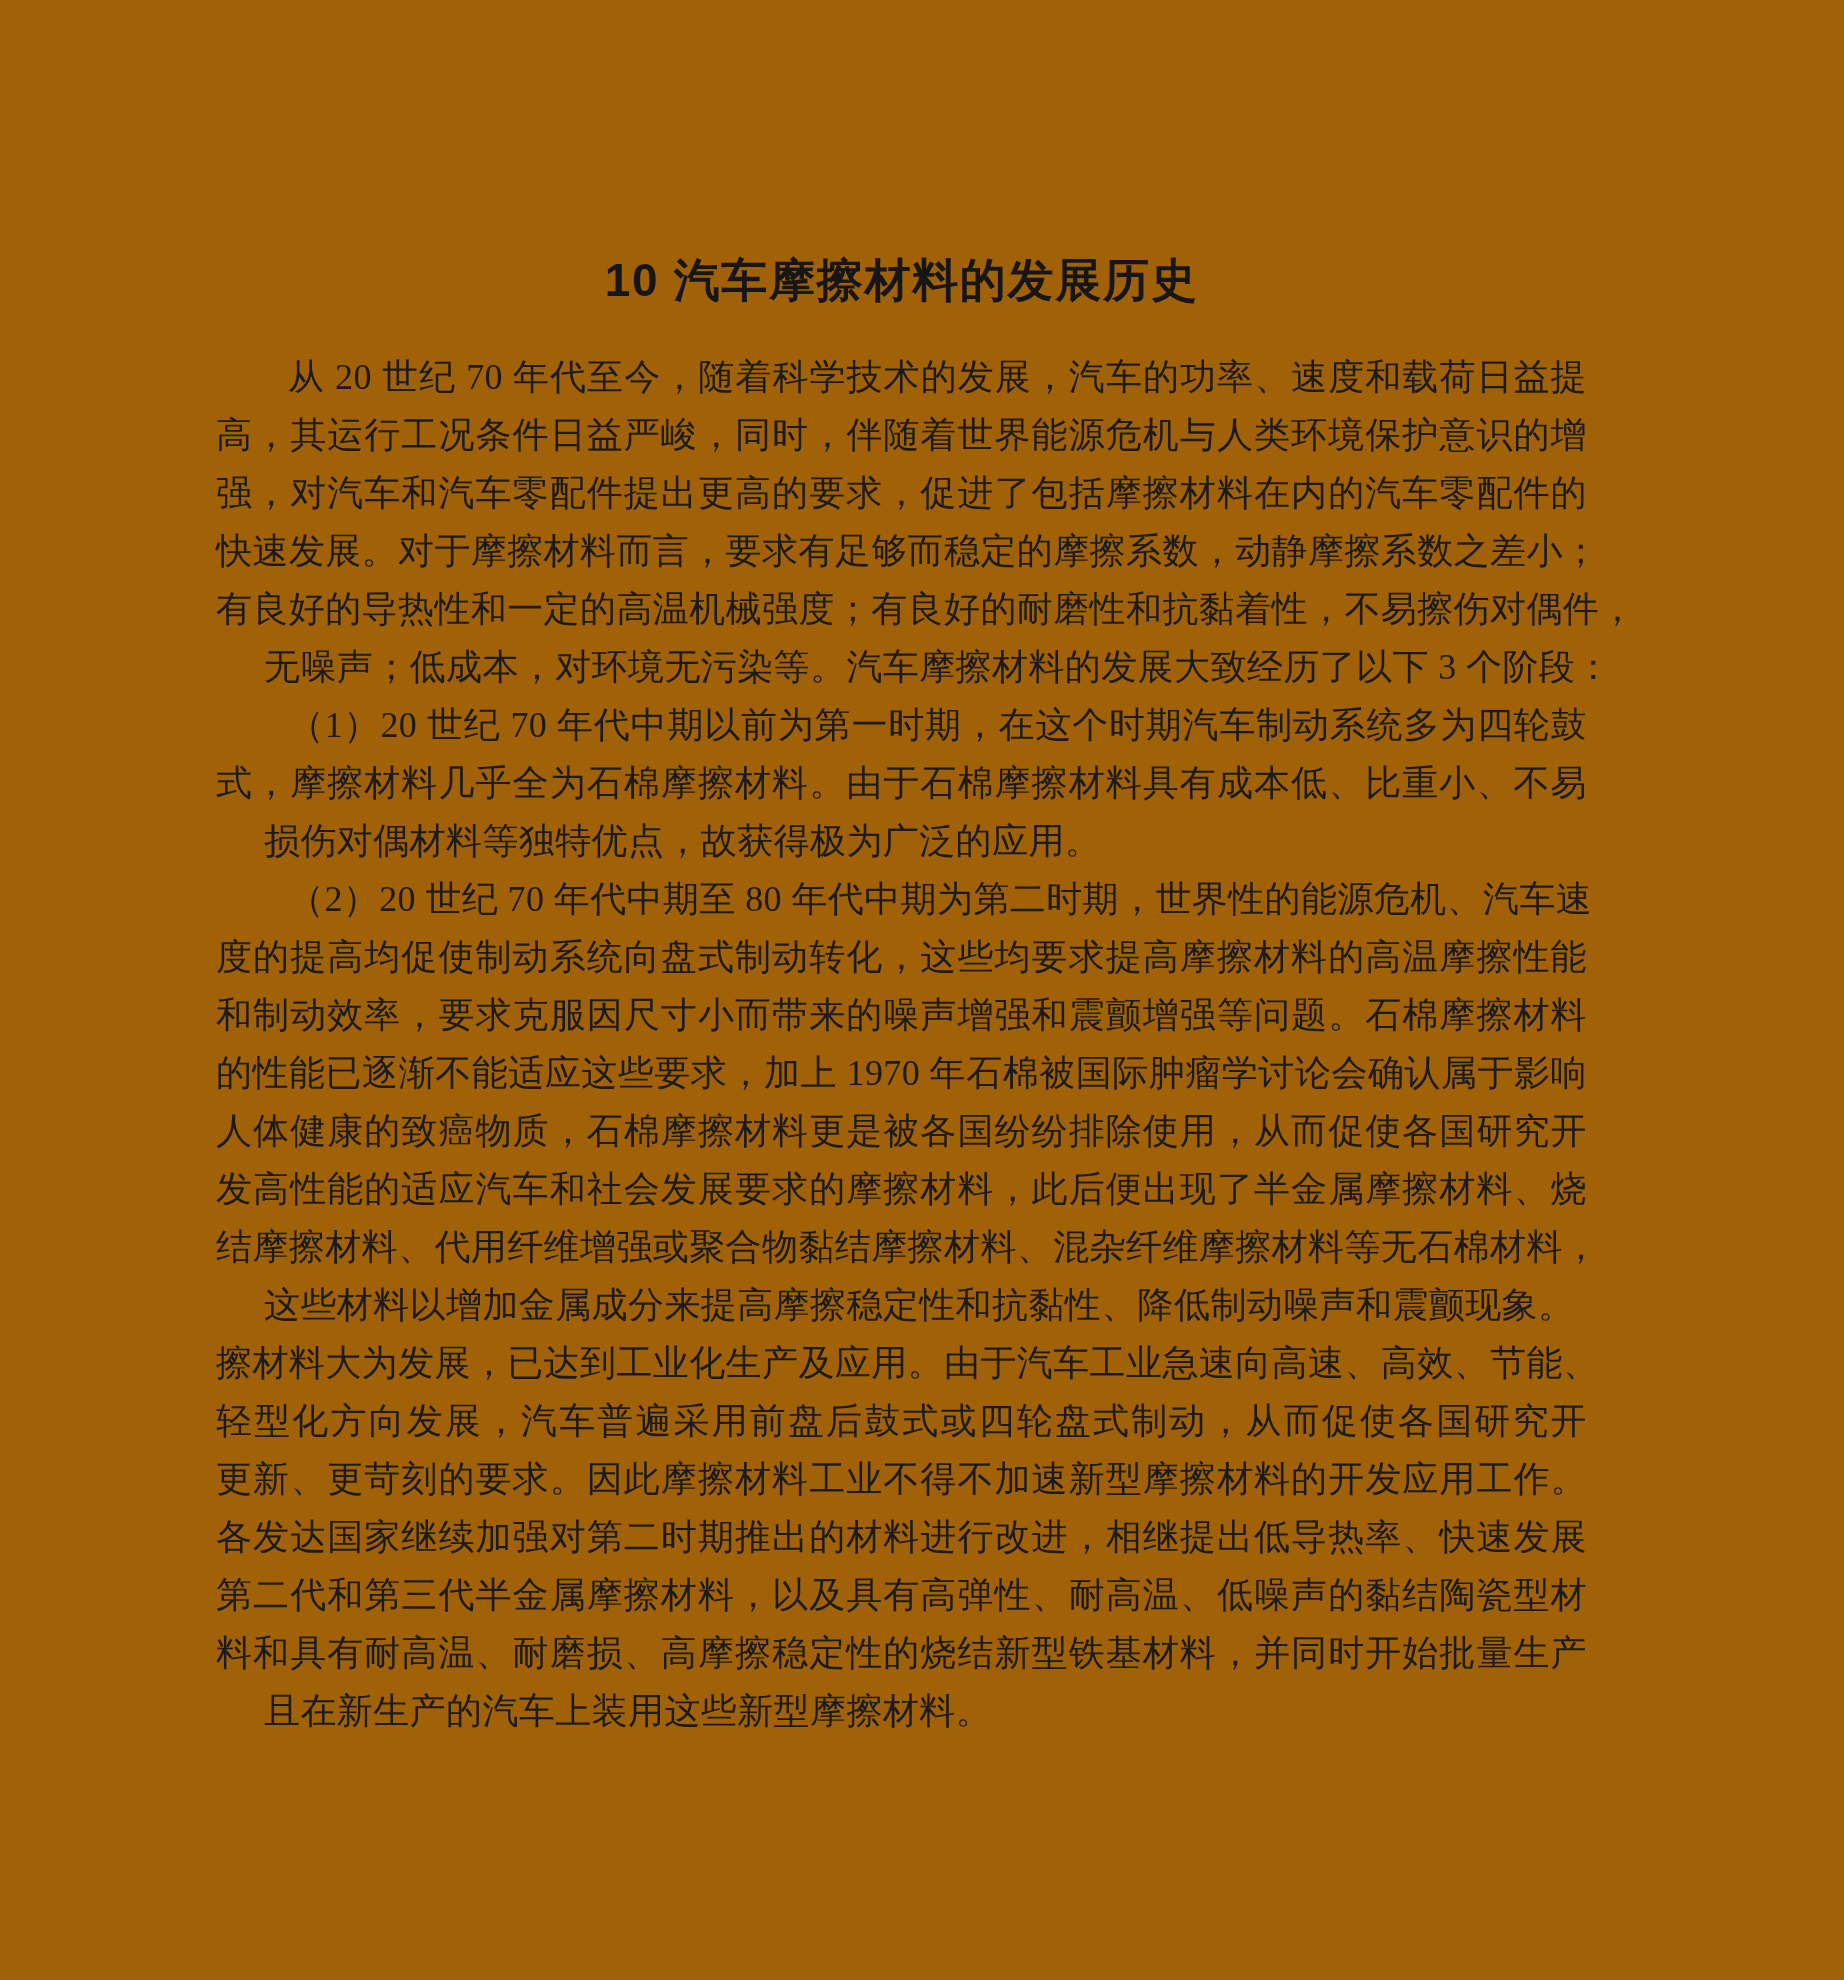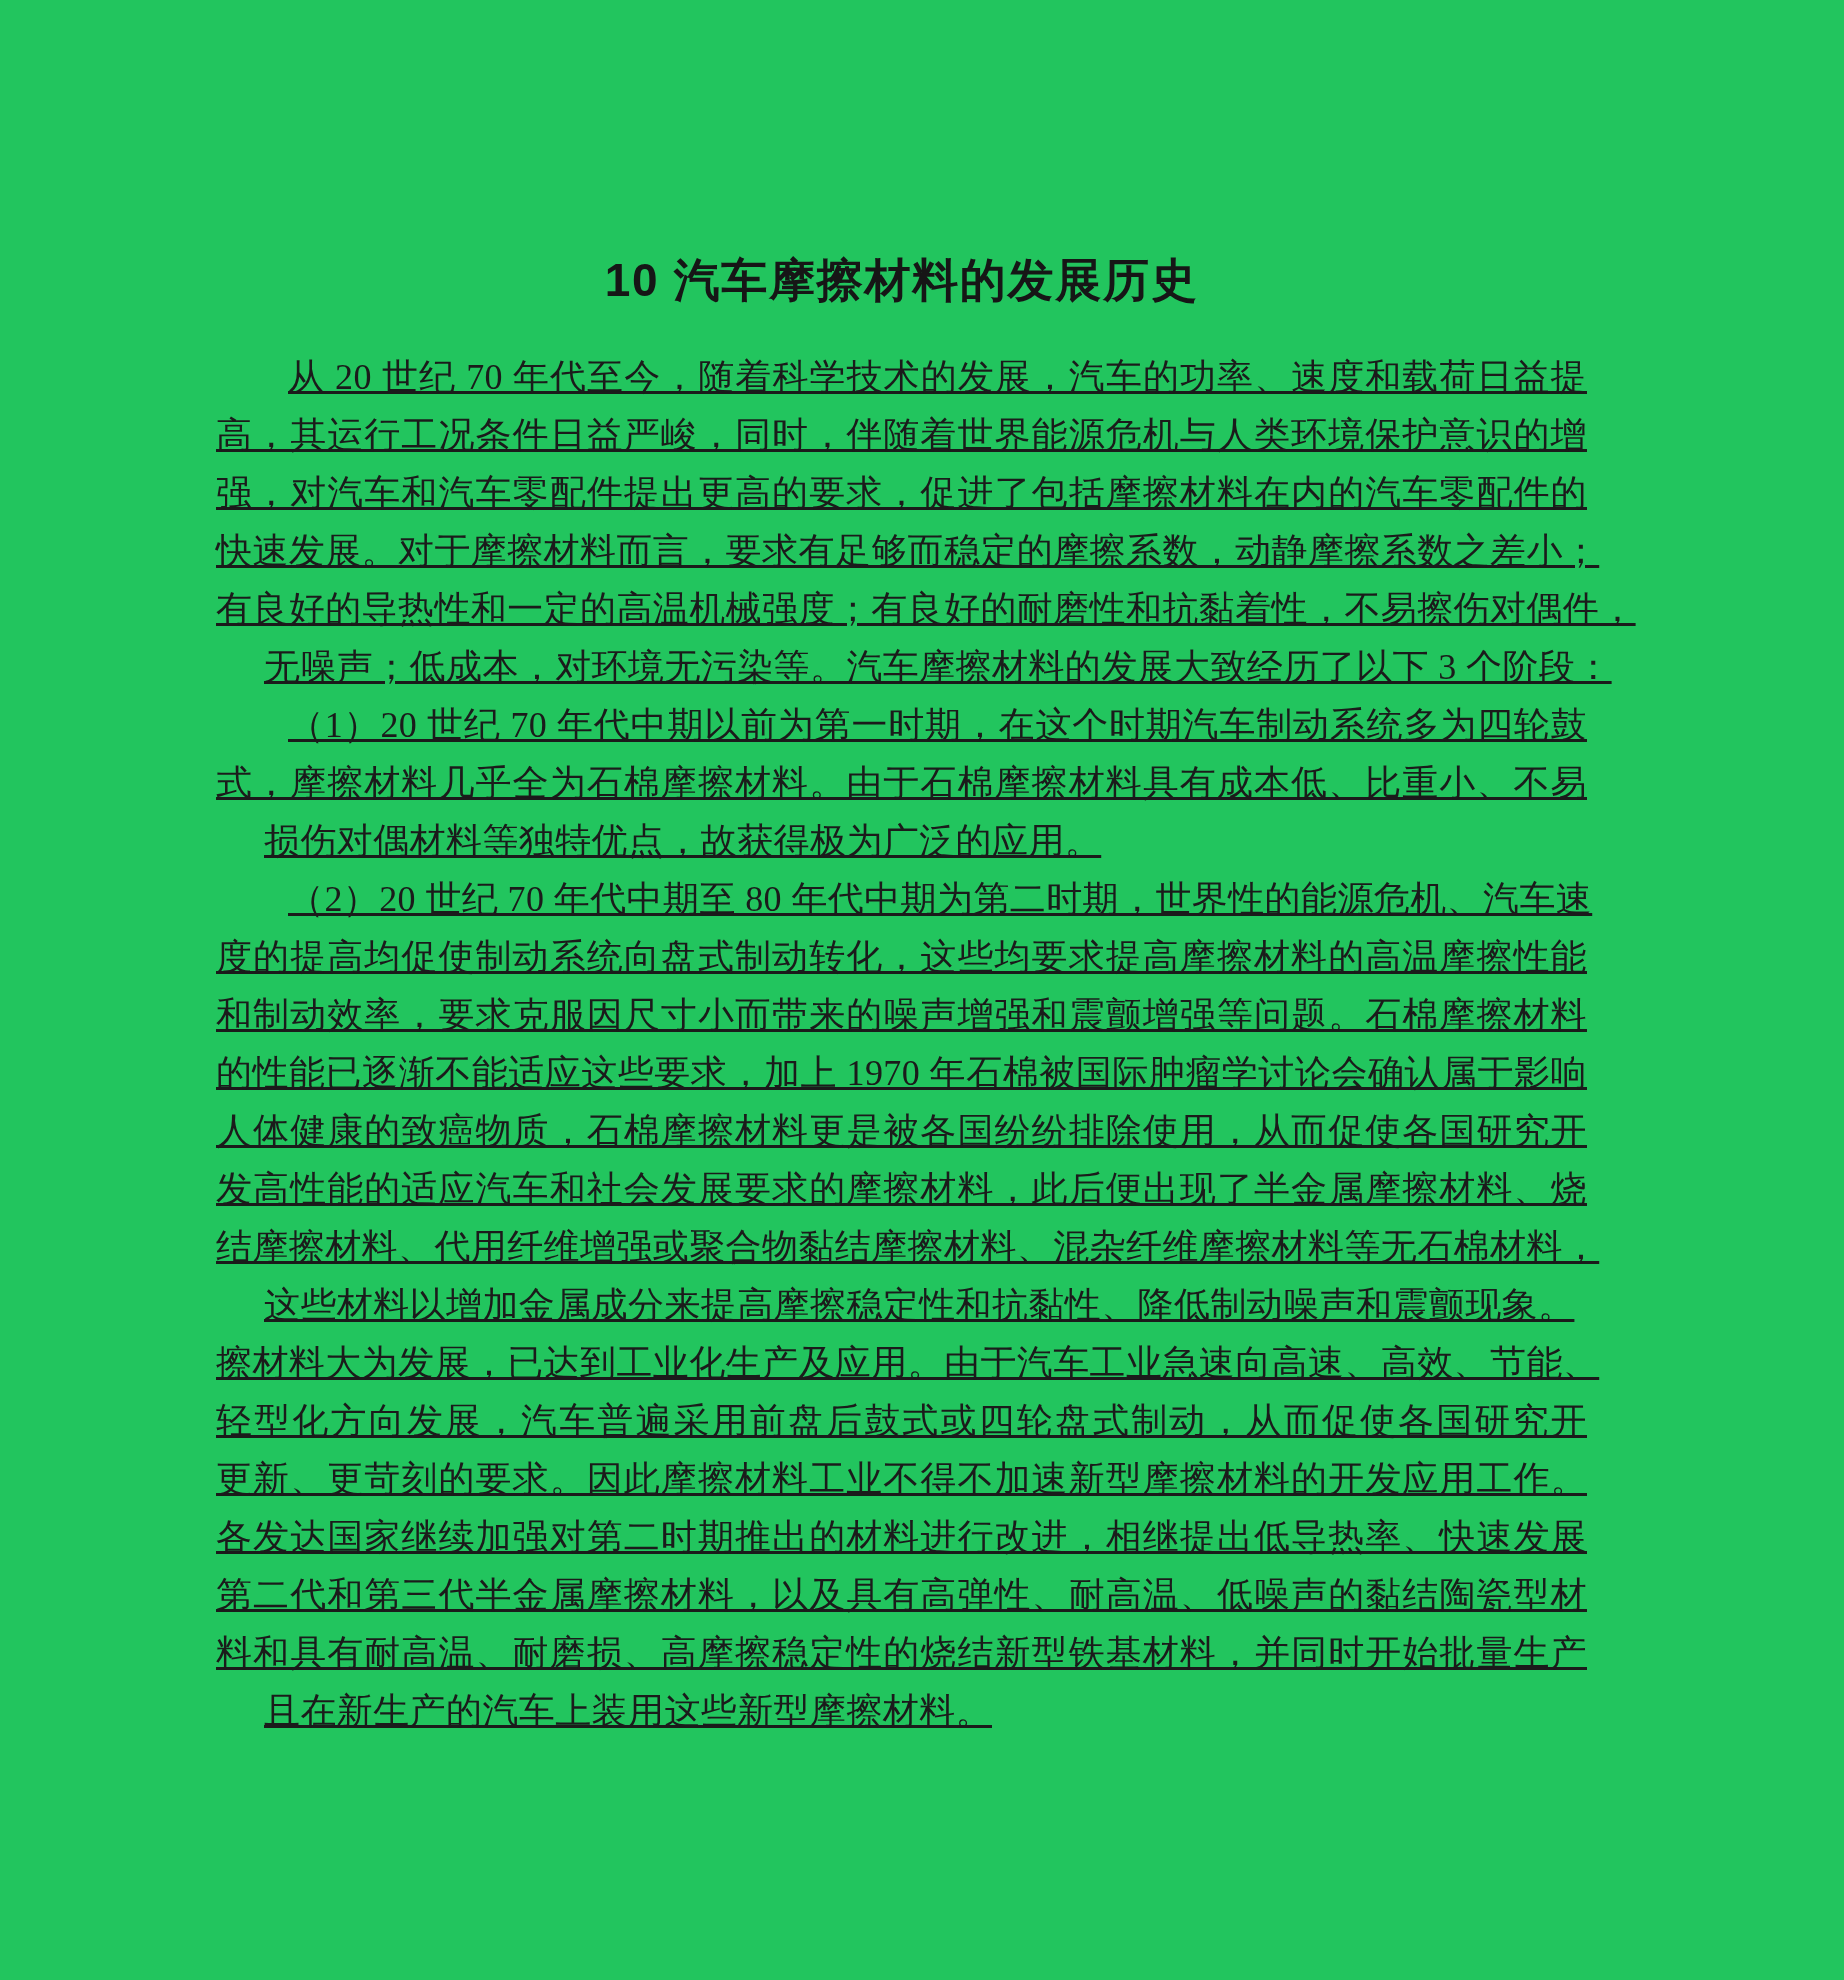--- a/index.html
+++ b/index.html
@@ -4,21 +4,21 @@
 <style>
   html, body {
     margin: 0;
     padding: 0;
     background: #ffffff;
   }
   .page {
     position: relative;
     width: 1844px;
     height: 1980px;
-    background: #22c55e;
+    background: #a16207;
     overflow: hidden;
     font-family: "Liberation Serif", "DejaVu Serif", serif;
     color: #1b1b1b;
   }
   .doc-title {
     position: absolute;
     top: 254px;
     left: 216px;
     width: 1371px;
     text-align: center;
@@ -38,21 +38,20 @@
     font-size: 36px;
     line-height: 58px;
     color: #1b1b1b;
   }
   .line {
     height: 58px;
     text-align: justify;
     text-align-last: justify;
     white-space: nowrap;
     letter-spacing: 0.4px;
-    text-decoration: underline;
   }
   .line.indent {
     text-indent: 2em;
   }
   .line.para-end {
     text-align-last: left;
     margin-left: 48px;
   }
 </style>
 </head>

